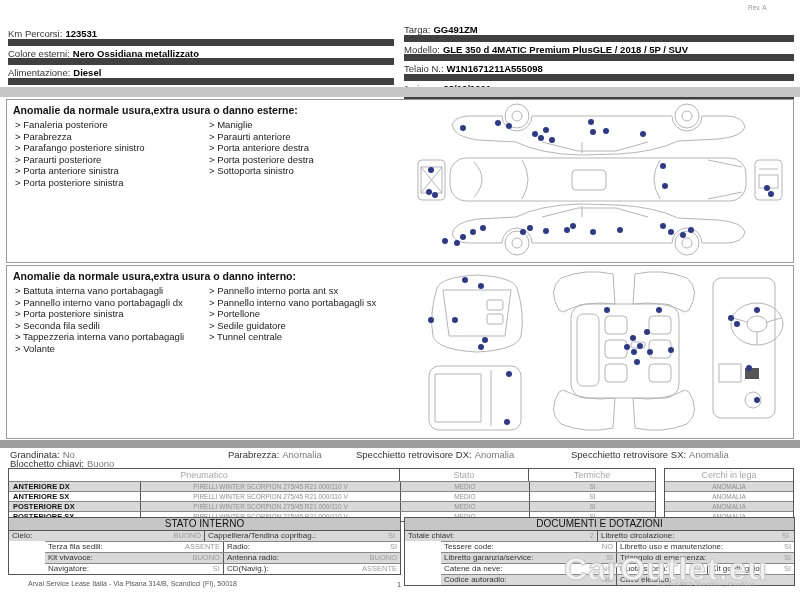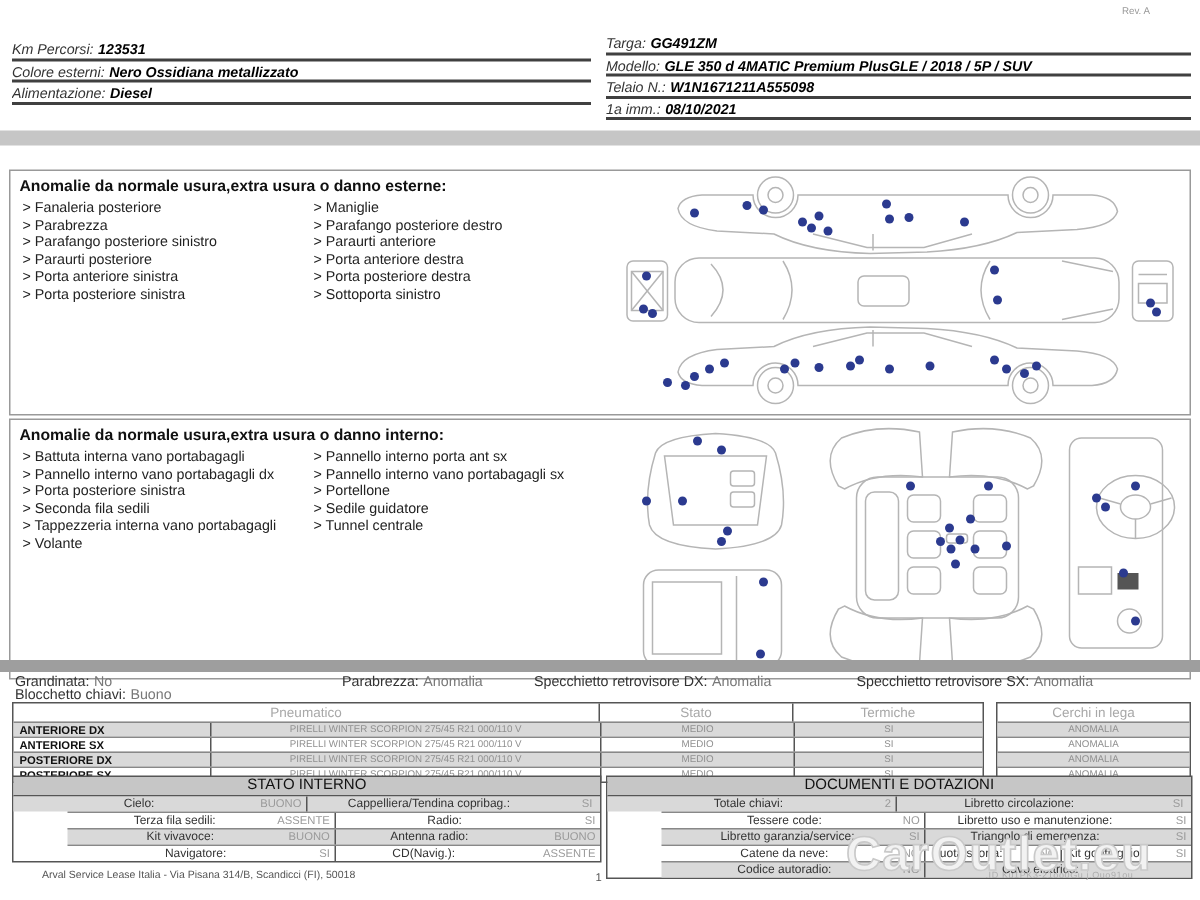--- a/index.html
+++ b/index.html
@@ -5,30 +5,30 @@
   html,body{margin:0;padding:0;background:#e9e9e9;}
   .page{position:relative;width:800px;height:600px;background:#ffffff;overflow:hidden;
         font-family:"Liberation Sans","DejaVu Sans",sans-serif;color:#222;}
   .abs{position:absolute;}
 
   
   .doc-title{left:10px;top:3px;font-size:15px;font-weight:bold;letter-spacing:.4px;color:#3E7A6C;}
   .rev{left:748px;top:4px;font-size:6.5px;color:#999;}
   .fields-left{left:8px;top:26px;width:386px;}
   .fields-right{left:404px;top:22px;width:390px;}
-  .field-row{height:12.5px;line-height:12px;border-bottom:2px solid #404040;white-space:nowrap;overflow:hidden;font-style:italic;}
+  .field-row{height:12.5px;line-height:12px;border-bottom:7px solid #404040;white-space:nowrap;overflow:hidden;}
   .f-label{font-size:9.5px;color:#333;}
   .f-value{font-size:9.5px;font-weight:bold;color:#000;margin-left:3px;}
 
   .band{left:0;width:800px;}
   .band1{top:87px;height:10px;background:#C6C6C6;}
   .band2{top:440px;height:8px;background:#9E9E9E;}
 
   
-  .box{border:1px solid #999;background:#fff;margin-top:14px;}
+  .box{border:1px solid #999;background:#fff;}
   .box-ext{left:6px;top:99px;width:786px;height:162px;}
   .box-int{left:6px;top:265px;width:786px;height:172px;}
   .box-title{position:absolute;left:6px;top:4px;font-size:10.5px;font-weight:bold;color:#111;}
   .anom-col{position:absolute;top:20px;font-size:9.5px;line-height:10.5px;color:#222;}
   .col-l{left:8px;width:190px;}
   .col-r{left:202px;width:198px;}
   .anom-item{margin-bottom:1px;}
   .anom-item::before{content:"> ";}
   .diagram{position:absolute;}
   .car-line{stroke:#b5b5b5;stroke-width:1;fill:none;}
@@ -62,21 +62,21 @@
   
   .info-table{border:1px solid #555;}
   .table-si{left:8px;top:517px;width:391px;}
   .table-doc{left:404px;top:517px;width:389px;}
   .it-head{height:12px;background:#C6C6C6;border-bottom:1px solid #555;font-weight:normal;font-size:10px;text-align:center;line-height:12px;color:#111;}
   .it-row{display:flex;height:10px;}
   .it-row + .it-row{border-top:1px solid #888;margin-left:36px;}
   .it-row.odd{background:#D9D9D9;}
   .it-pair{display:flex;line-height:10px;overflow:hidden;}
   .it-pair + .it-pair{border-left:1px solid #555;gap:24px;}
-  .it-label{font-size:8px;color:#333;padding-left:3px;flex:1;white-space:nowrap;overflow:hidden;text-align:center;}
+  .it-label{font-size:8px;color:#333;padding-left:3px;flex:1;white-space:nowrap;overflow:hidden;}
   .it-value{font-size:7.5px;color:#9a9a9a;padding-right:3px;white-space:nowrap;}
   .p195{width:195px;}.p194{width:193px;}
   .p192{width:192px;}.p195b{width:194px;}
   .p98{width:99px;}.p97{width:94px;}
 
   
   .foot-company{left:28px;top:580px;font-size:7px;color:#555;}
   .foot-page{left:397px;top:580px;font-size:7.5px;color:#555;}
   .watermark{left:564px;top:551px;font-size:32px;font-weight:bold;letter-spacing:1px;
              color:#f2f2f2;-webkit-text-stroke:1.1px #c9c9c9;}
@@ -123,21 +123,20 @@
     <div class="anom-col col-l">
       <div class="anom-item">Fanaleria posteriore</div>
       <div class="anom-item">Parabrezza</div>
       <div class="anom-item">Parafango posteriore sinistro</div>
       <div class="anom-item">Paraurti posteriore</div>
       <div class="anom-item">Porta anteriore sinistra</div>
       <div class="anom-item">Porta posteriore sinistra</div>
     </div>
     <div class="anom-col col-r">
       <div class="anom-item">Maniglie</div>
-      <div class="anom-item">Parafango posteriore destro</div>
       <div class="anom-item">Paraurti anteriore</div>
       <div class="anom-item">Porta anteriore destra</div>
       <div class="anom-item">Porta posteriore destra</div>
       <div class="anom-item">Sottoporta sinistro</div>
     </div>
 
     <svg class="diagram" style="left:408px;top:2px;" width="370" height="156" viewBox="0 0 370 156">
       <defs>
         <g id="sideview">
           <path d="M2,30 Q4,18 28,15 L66,13 Q90,1 130,0 L168,1 Q205,3 228,14 L268,16 Q292,18 295,28 Q293,38 278,39 L252,39 A15,15 0 0,0 222,39 L82,39 A15,15 0 0,0 52,39 L18,39 Q4,38 2,30 Z"></path>

